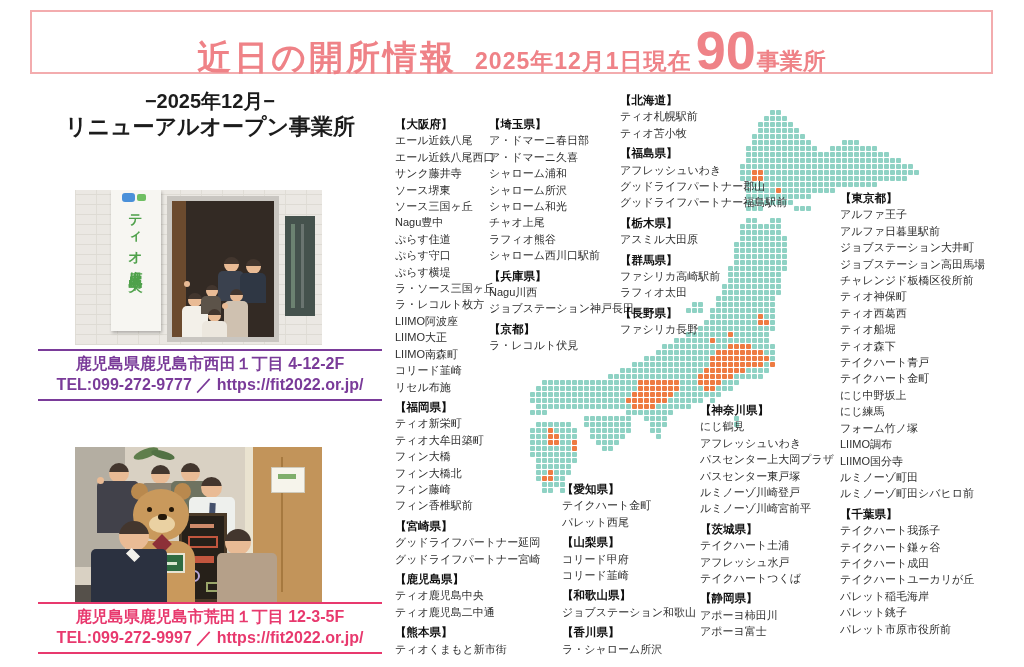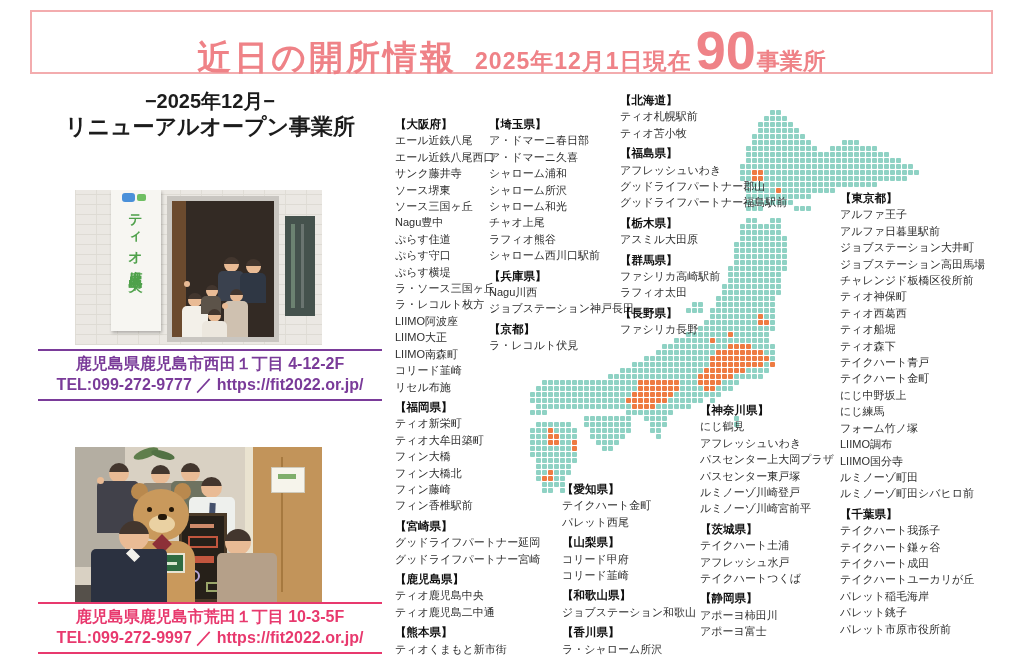--- a/index.html
+++ b/index.html
@@ -177,21 +177,21 @@
     </div>
     <div class="ph-head" style="left:44px;top:74px;width:30px;height:30px;"></div>
     <div class="ph-body" style="left:16px;top:102px;width:76px;height:53px;background:#2b3140;"></div>
     <div class="abs" style="left:52px;top:104px;width:12px;height:8px;background:#f4f2ec;transform:rotate(45deg);"></div>
     <div class="ph-head" style="left:150px;top:82px;width:26px;height:26px;"></div>
     <div class="ph-body" style="left:142px;top:106px;width:60px;height:49px;background:#b5a089;"></div>
   </div>
 
   <div class="rule" style="top: 602px; background: rgb(232, 57, 110);"></div>
   <div class="addr" style="top:606px;">
-    <div style="color: rgb(232, 57, 110);">鹿児島県鹿児島市荒田１丁目 10-3-5F</div>
+    <div style="color: rgb(232, 57, 110);">鹿児島県鹿児島市荒田１丁目 12-3-5F</div>
     <div style="color: rgb(232, 57, 110);">TEL:099-272-9997 ／ https://fit2022.or.jp/</div>
   </div>
   <div class="rule" style="top: 652px; background: rgb(232, 57, 110);"></div>
 
   <div class="map">
       <div class="map-dot" style="left: 240px; top: 0px; background: rgb(143, 210, 196);"></div>
       <div class="map-dot" style="left: 246px; top: 0px; background: rgb(143, 210, 196);"></div>
       <div class="map-dot" style="left: 234px; top: 6px; background: rgb(143, 210, 196);"></div>
       <div class="map-dot" style="left: 240px; top: 6px; background: rgb(143, 210, 196);"></div>
       <div class="map-dot" style="left: 246px; top: 6px; background: rgb(143, 210, 196);"></div>

